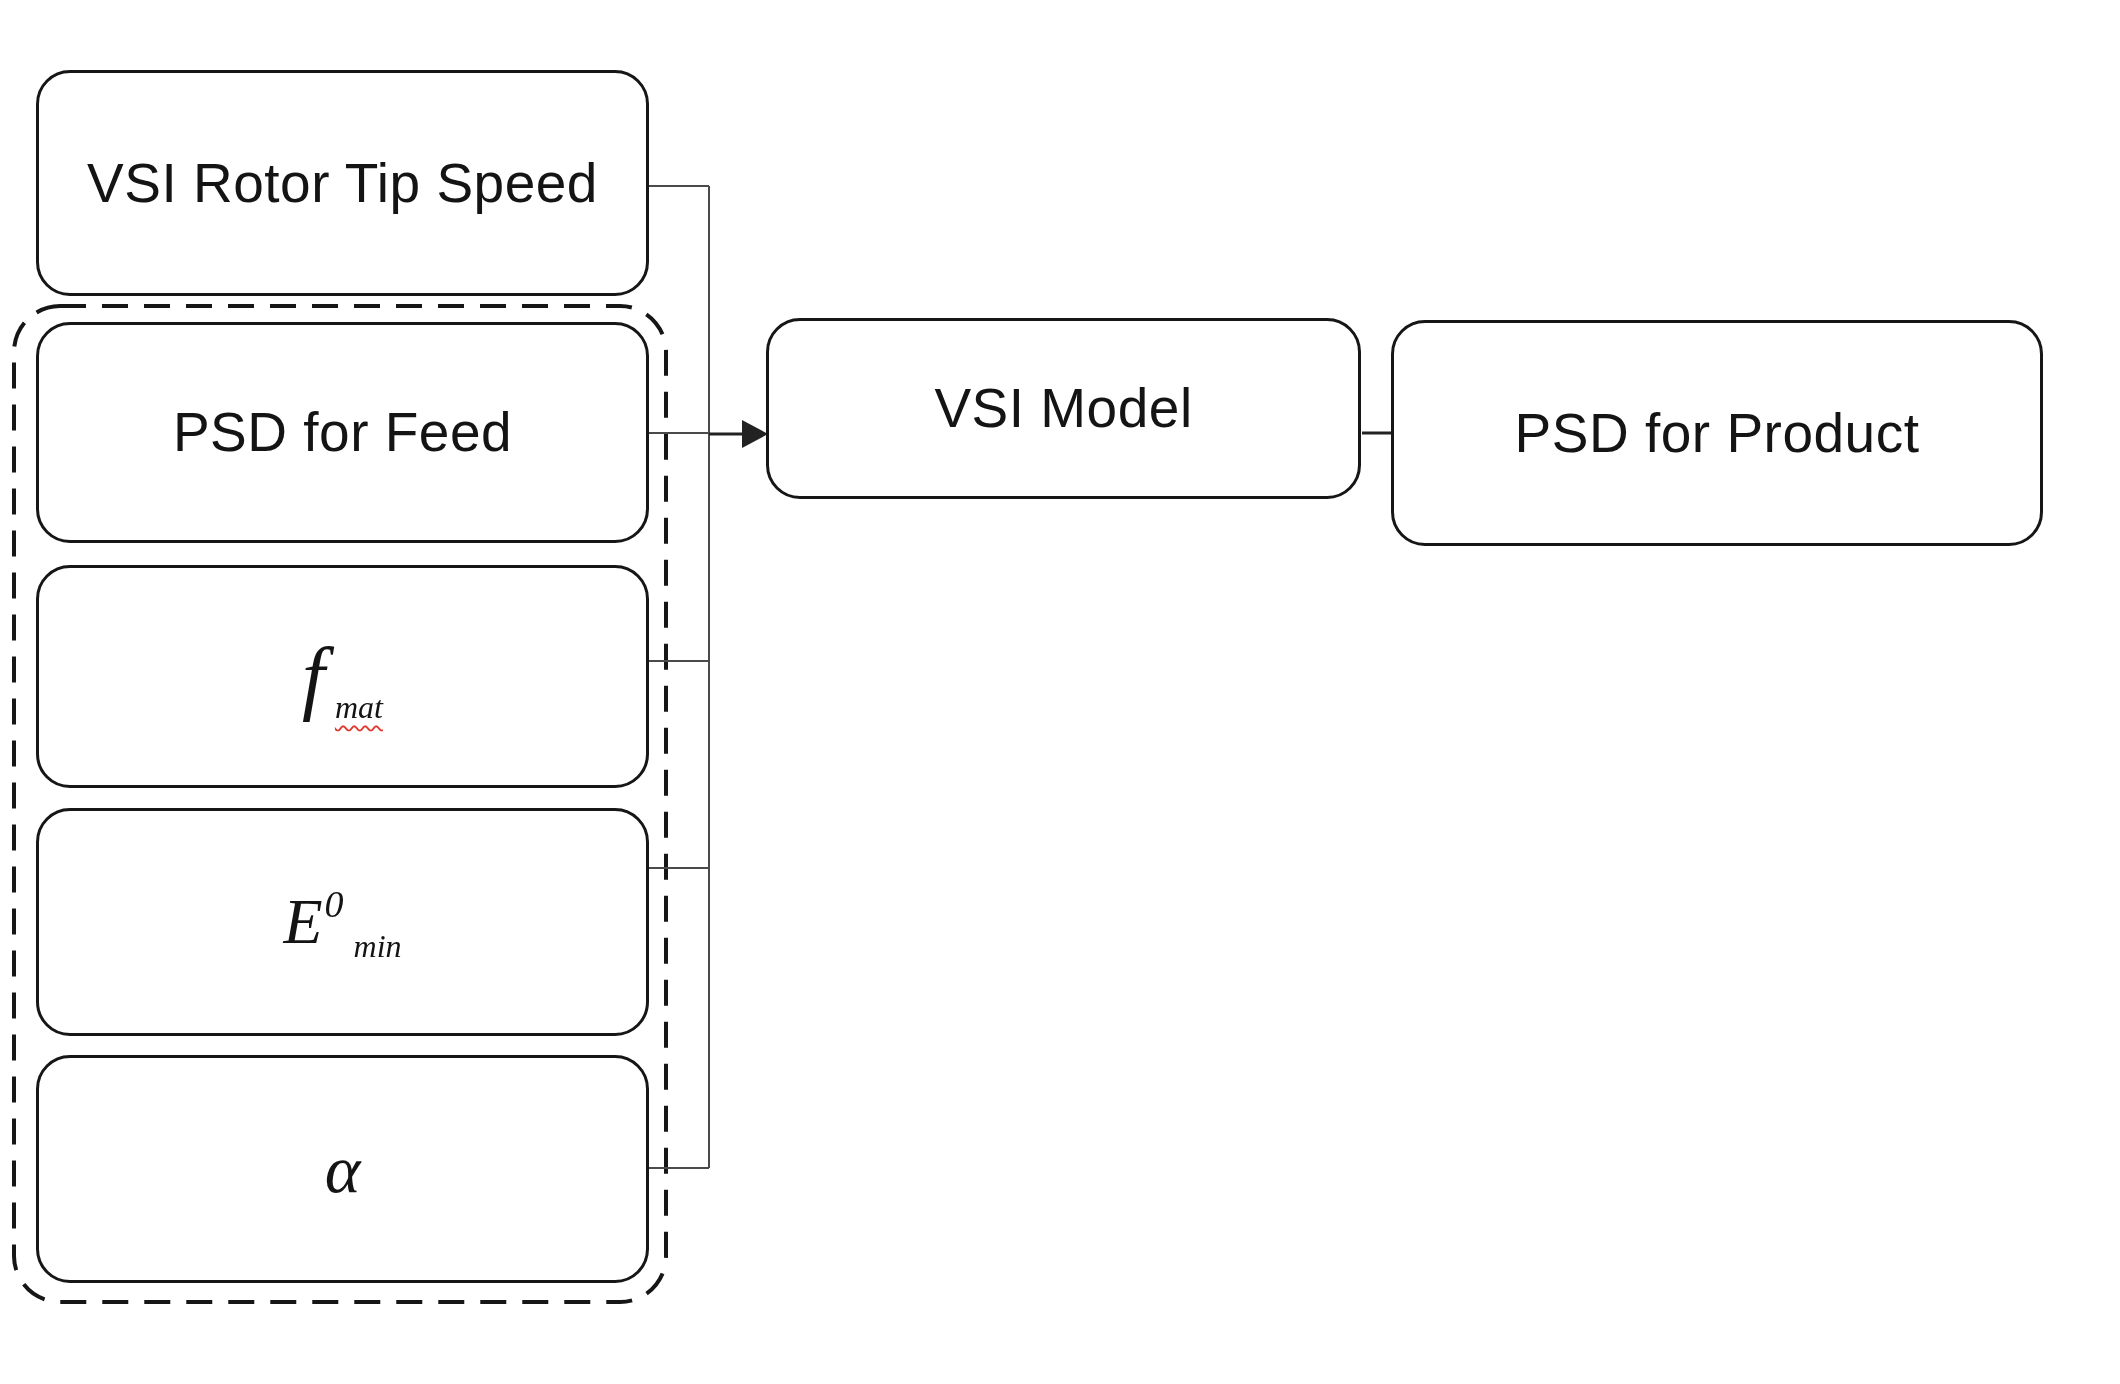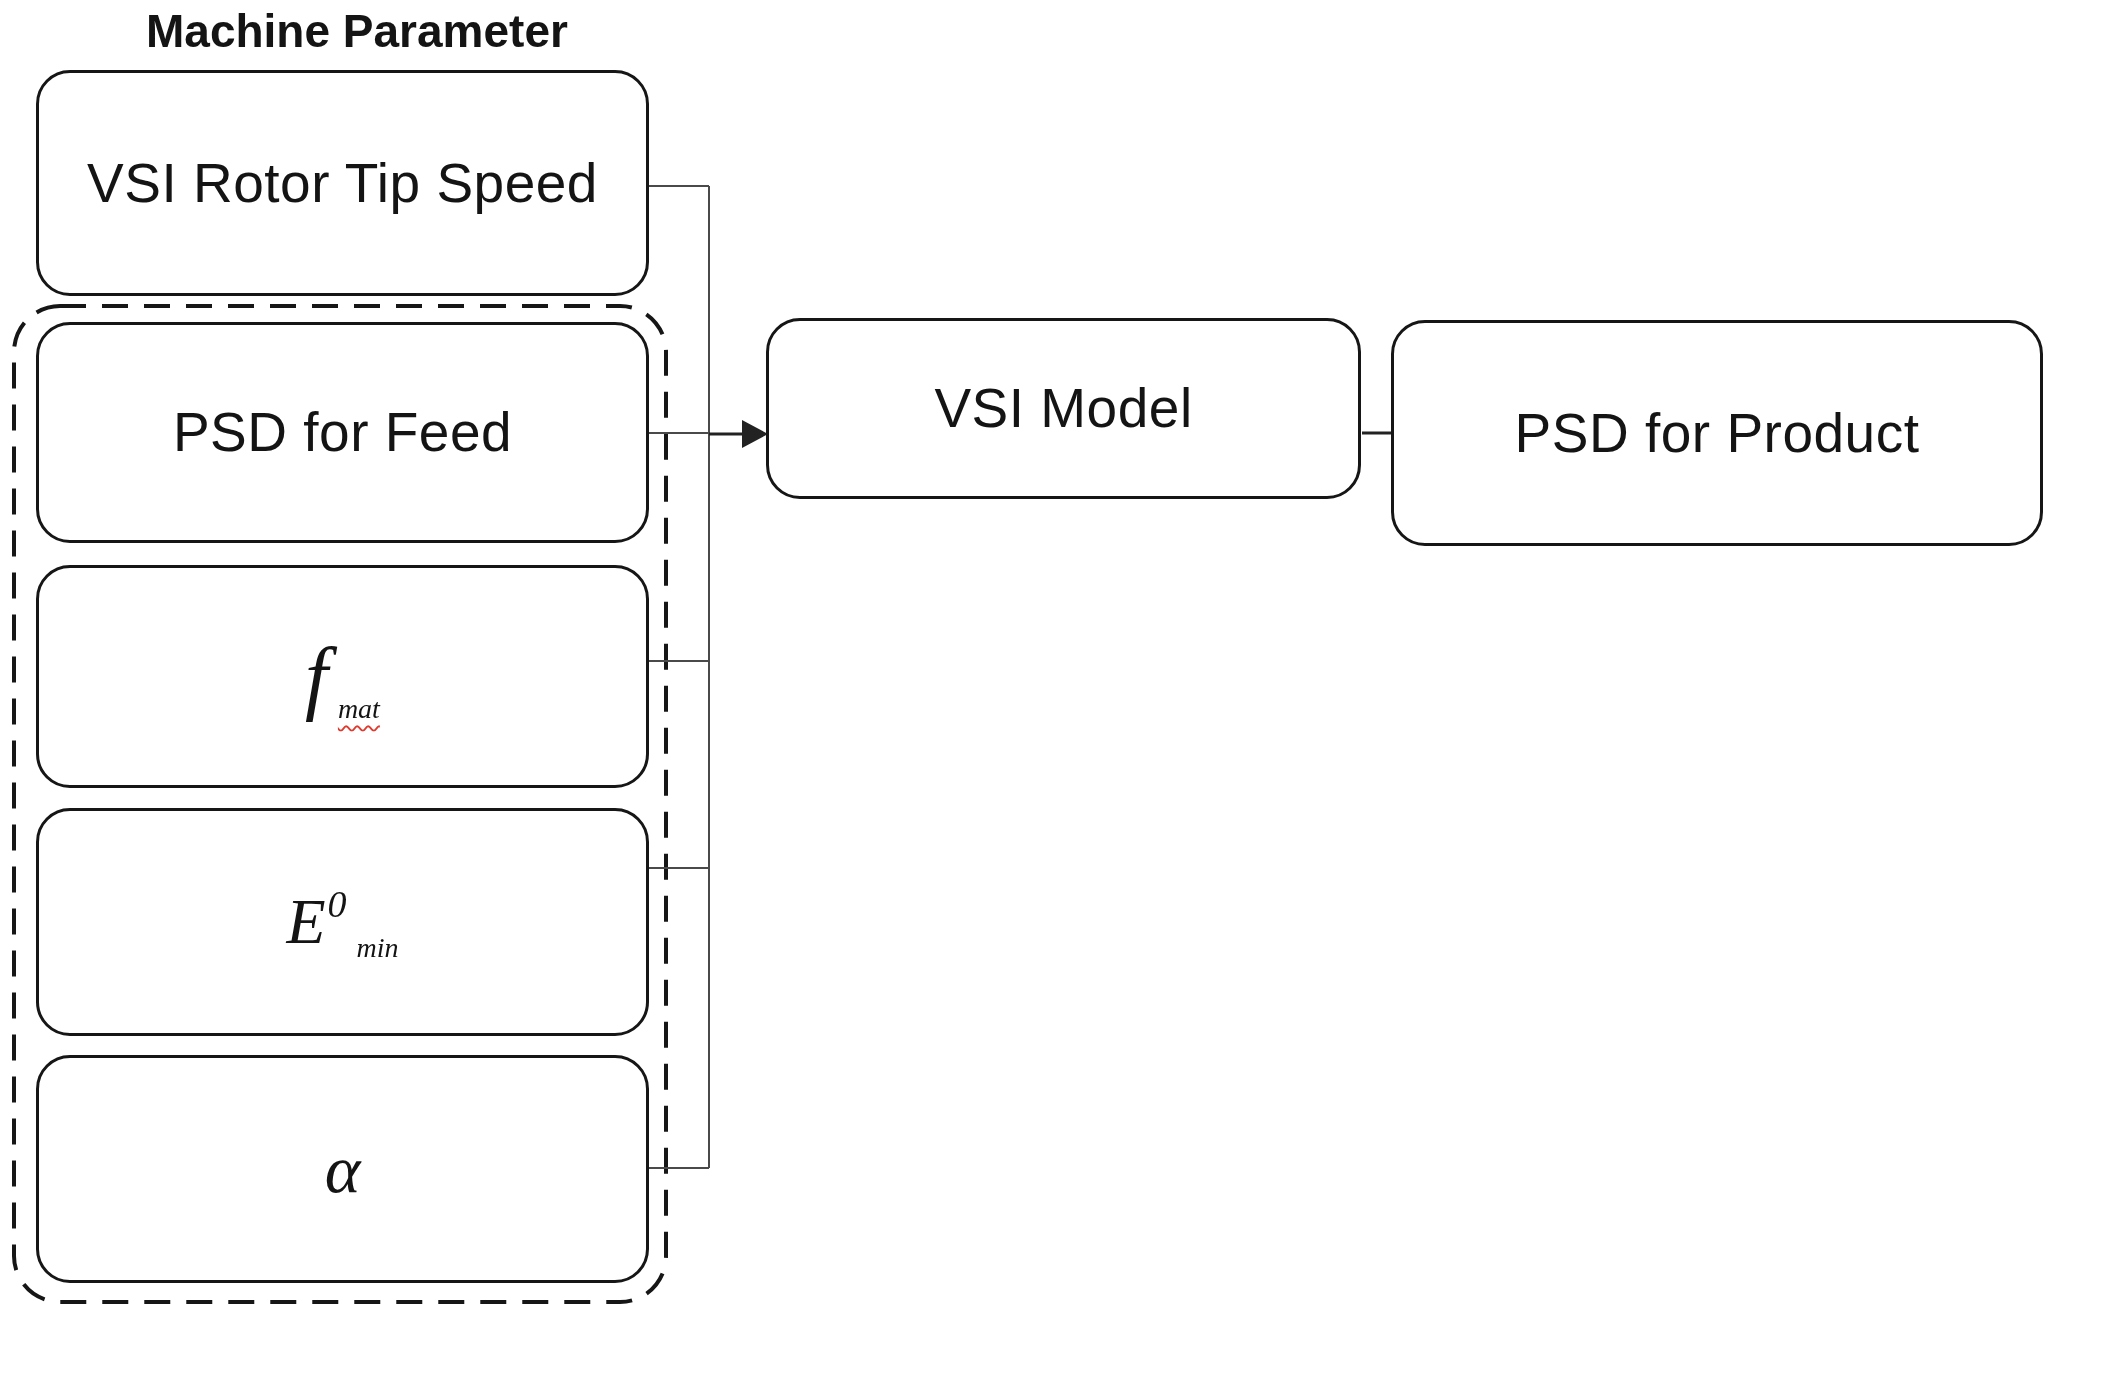--- a/index.html
+++ b/index.html
@@ -51,21 +51,21 @@
   }
   .math .mbase-f { font-size: 82px; line-height: 1; }
   .math .mbase-e { font-size: 64px; line-height: 1; }
   .math .msup {
     font-size: 38px; line-height: 1;
     display: inline-block;
     transform: translateY(-26px);
     margin-left: 2px;
   }
   .math .msub {
-    font-size: 28px; line-height: 1;
+    font-size: 32px; line-height: 1;
     display: inline-block;
     transform: translateY(14px);
     margin-left: 10px;
   }
   .math .msub.spell {
     text-decoration: underline;
     text-decoration-style: wavy;
     text-decoration-color: var(--spellcheck, #e03a2f);
     text-decoration-thickness: 2px;
     text-underline-offset: 7px;
@@ -97,21 +97,20 @@
     <line class="branch" x1="649" y1="1168" x2="709" y2="1168"></line>
     <line class="branch" x1="709" y1="186" x2="709" y2="1168"></line>
 
     <line class="shaft" x1="709" y1="434" x2="742" y2="434"></line>
     <polygon class="head" points="742,420 742,448 768,434"></polygon>
 
     <line class="shaft" x1="1362" y1="433" x2="1421" y2="433"></line>
     <polygon class="head" points="1421,419 1421,447 1447,433"></polygon>
   </svg>
 
-  <div class="group-label" style="left:146px; top:4px;">Machine Parameter</div>
 
 
   <div class="node" style="left:36px; top:70px; width:613px; height:226px;">
     <span class="node-label">VSI Rotor Tip Speed</span>
   </div>
 
   <div class="node" style="left:36px; top:322px; width:613px; height:221px;">
     <span class="node-label">PSD for Feed</span>
   </div>
 

